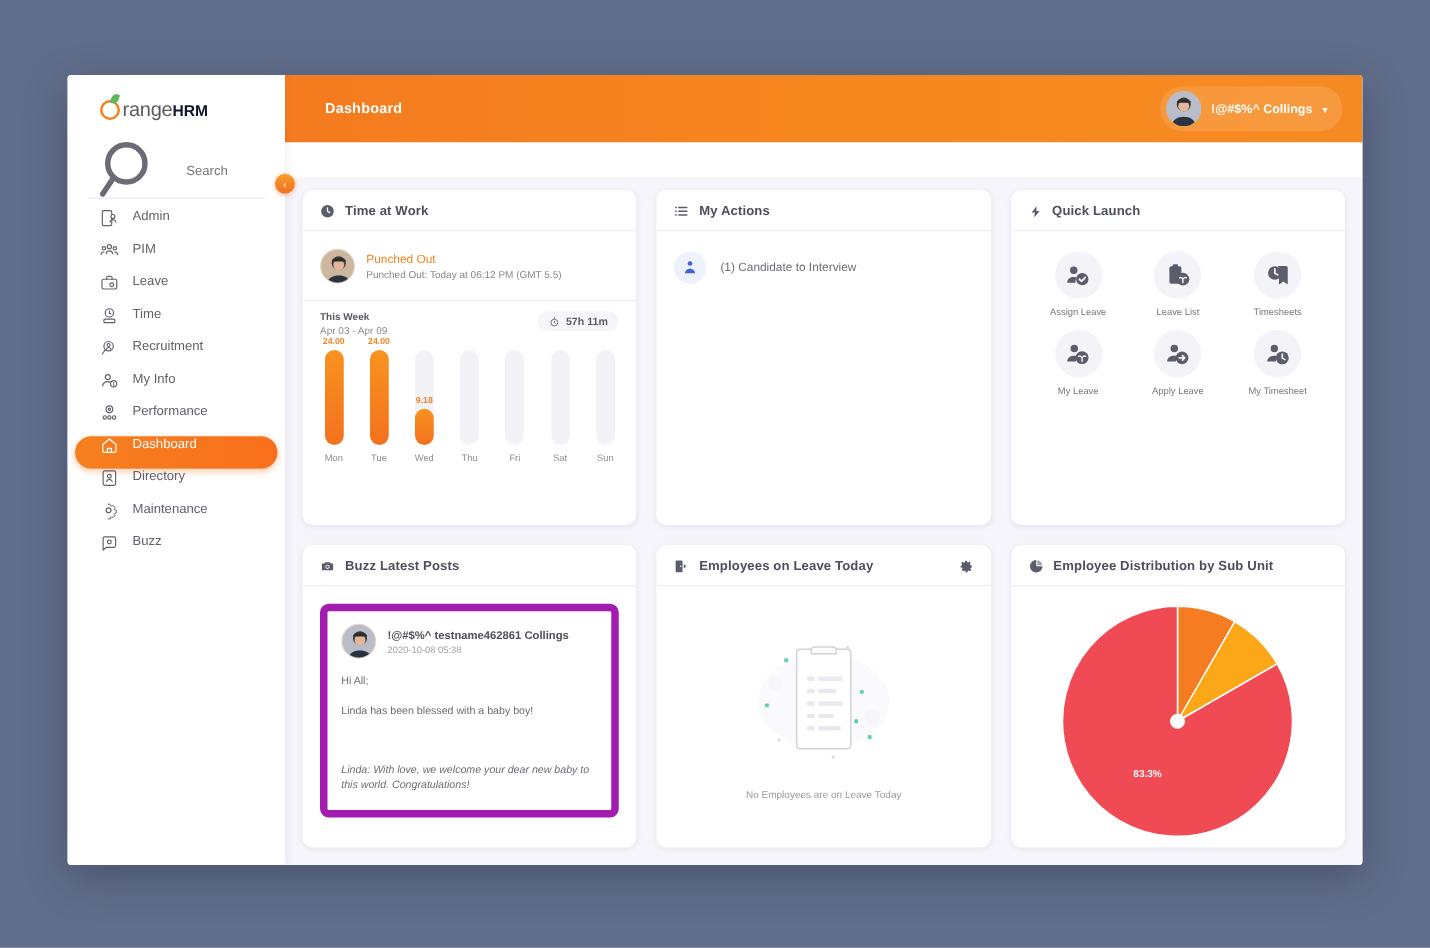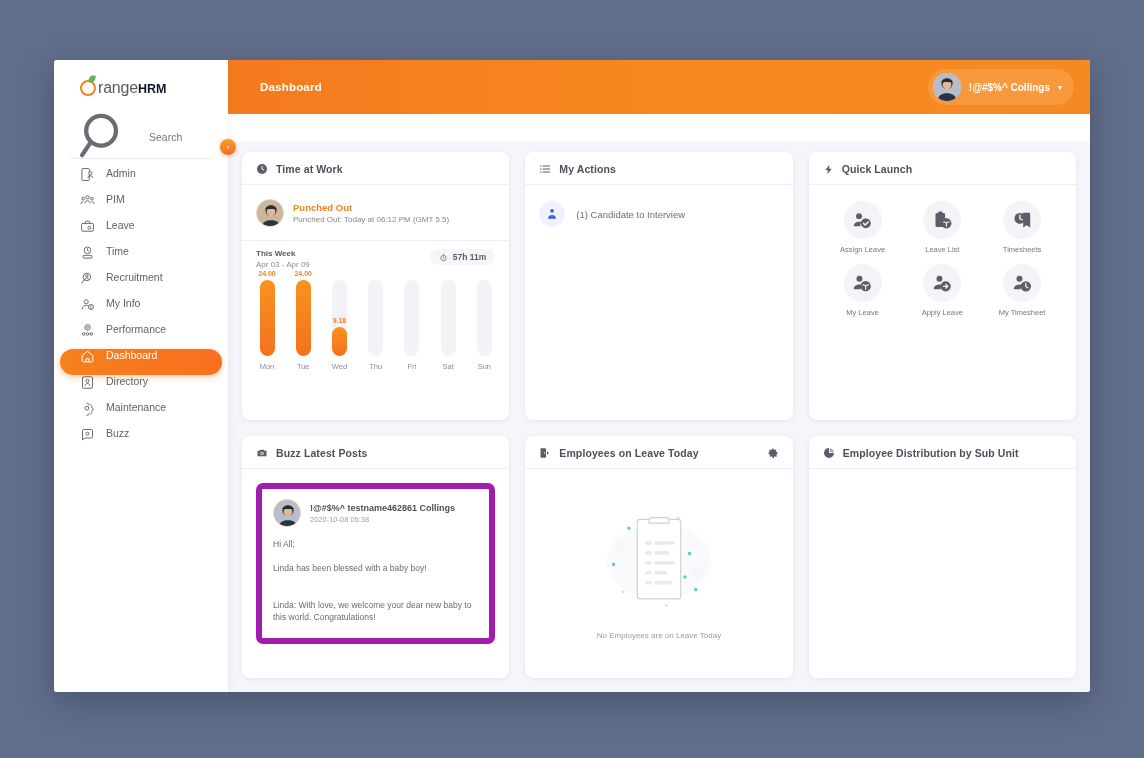--- a/index.html
+++ b/index.html
@@ -108,21 +108,21 @@
     padding: 11px 14px 9px 14px;
     border-bottom: 1px solid #f0eef5;
   }
   .card-title { font-size: 10.5px; font-weight: 700; color: #4d4f5c; letter-spacing: .1px; }
   .card-head .spacer { flex: 1; }
   .card-body { flex: 1; padding: 10px 14px 12px 14px; min-height: 0; }
 
   
   .punch-row { display: flex; align-items: center; gap: 9px; padding: 4px 0 2px 0; }
   .avatar-md { width: 28px; height: 28px; border-radius: 50%; overflow: hidden; background: #d8c9b7; border: 1.5px solid #e4d7c6; }
-  .punch-status { color: #f4811f; font-size: 9.5px; font-weight: 700; }
+  .punch-status { color: #f4811f; font-size: 9.5px; font-weight: 400; }
   .punch-sub { color: #86868f; font-size: 8px; margin-top: 2px; }
   .today-bar {
     margin-top: 9px; height: 26px; background: #f6f5f9; border-radius: 13px;
     display: flex; align-items: center; justify-content: center; position: relative;
   }
   .today-text { font-size: 9.5px; color: #76767f; }
   .today-text b { color: #3f3f48; font-weight: 700; }
   .timer-btn {
     position: absolute; right: -6px; top: -6px; width: 26px; height: 26px; border-radius: 50%;
     background: linear-gradient(180deg,#f99c2a,#f4701e);
@@ -167,21 +167,21 @@
   .ql-label { font-size: 7.5px; color: #77777f; }
 
   
   .post {
     border: 6px solid #a21caf; border-radius: 7px; padding: 10px 11px 14px 11px; margin-top: 4px;
   }
   .post-head { display: flex; align-items: center; gap: 9px; }
   .post-author { font-size: 9px; color: #4f4f59; font-weight: 700; }
   .post-date { font-size: 7.5px; color: #a0a0a9; margin-top: 2px; }
   .post-body p { font-size: 8.5px; color: #6b6b75; line-height: 1.5; margin-top: 11px; }
-  .post-body p.gap { margin-top: 24px; }
+  .post-body p.gap { margin-top: 34px; font-style: italic; }
 
   
   .empty-wrap { height: 100%; display: flex; flex-direction: column; align-items: center; justify-content: center; gap: 14px; }
   .empty-text { font-size: 8px; color: #9a9aa3; }
 
   
   .pie-wrap { display: flex; flex-direction: column; align-items: center; justify-content: space-between; height: 100%; padding-top: 4px; }
   .pie-hole { position: absolute; width: 12px; height: 12px; border-radius: 50%; background: #fff; left: 50%; top: 50%; transform: translate(-50%,-50%); }
   .legend { display: flex; align-items: center; justify-content: center; gap: 10px; padding-top: 6px; }
   .legend-item { display: flex; align-items: center; gap: 4px; font-size: 7.5px; color: #75757e; }
@@ -629,17 +629,38 @@
       </div>
 
       <div class="card">
         <div class="card-head">
           <svg width="12" height="12" viewBox="0 0 24 24" fill="#5b5d6b">
             <path d="M12 2a10 10 0 1 0 10 10H12z"></path>
               <path d="M13.6 2.3V10.4h8.1a9 9 0 0 0-8.1-8.1z" opacity="0.55"></path>
           </svg>
           <span class="card-title">Employee Distribution by Sub Unit</span>
         </div>
+        <div class="card-body">
+          <div class="pie-wrap">
+            <div id="pie-holder" style="position:relative;width:188px;height:188px;"><svg width="188" height="188" viewBox="0 0 188 188">
+                  <path d="M 94 94 L 94 2 A 92 92 0 0 1 139.83302969123315 14.229495492866917 Z" fill="#f57c20" stroke="#ffffff" stroke-width="1.2"></path>
+                  <path d="M 94 94 L 139.83302969123315 14.229495492866917 A 92 92 0 0 1 173.7705045071331 48.166970308766864 Z" fill="#fba717" stroke="#ffffff" stroke-width="1.2"></path>
+                  <path d="M 94 94 L 173.7705045071331 48.166970308766864 A 92 92 0 1 1 93.99999999999999 2 Z" fill="#f04b55" stroke="#ffffff" stroke-width="1.2"></path>
+                  <text x="70.03662704274363" y="138.40558363930444" text-anchor="middle" fill="#ffffff" font-size="8" font-weight="bold" font-family="&quot;Liberation Sans&quot;, sans-serif">83.3%</text>
+                </svg><div class="pie-hole"></div></div>
+            <div class="legend" id="pie-legend">
+                <div class="legend-item">
+                  <span>Engineering</span>
+                </div>
+                <div class="legend-item">
+                  <span>Human Reso...</span>
+                </div>
+                <div class="legend-item">
+                  <span>Unassigned</span>
+                </div>
+              </div>
+          </div>
+        </div>
       </div>
 
     </div>
   </div>
 </div>
 
 </body></html>

